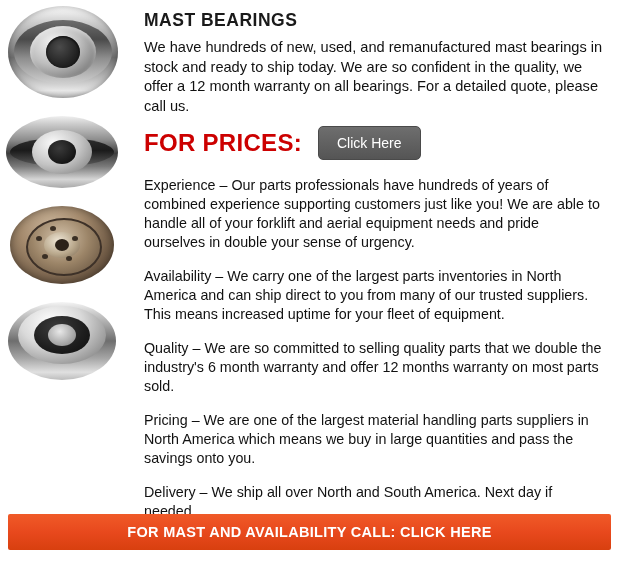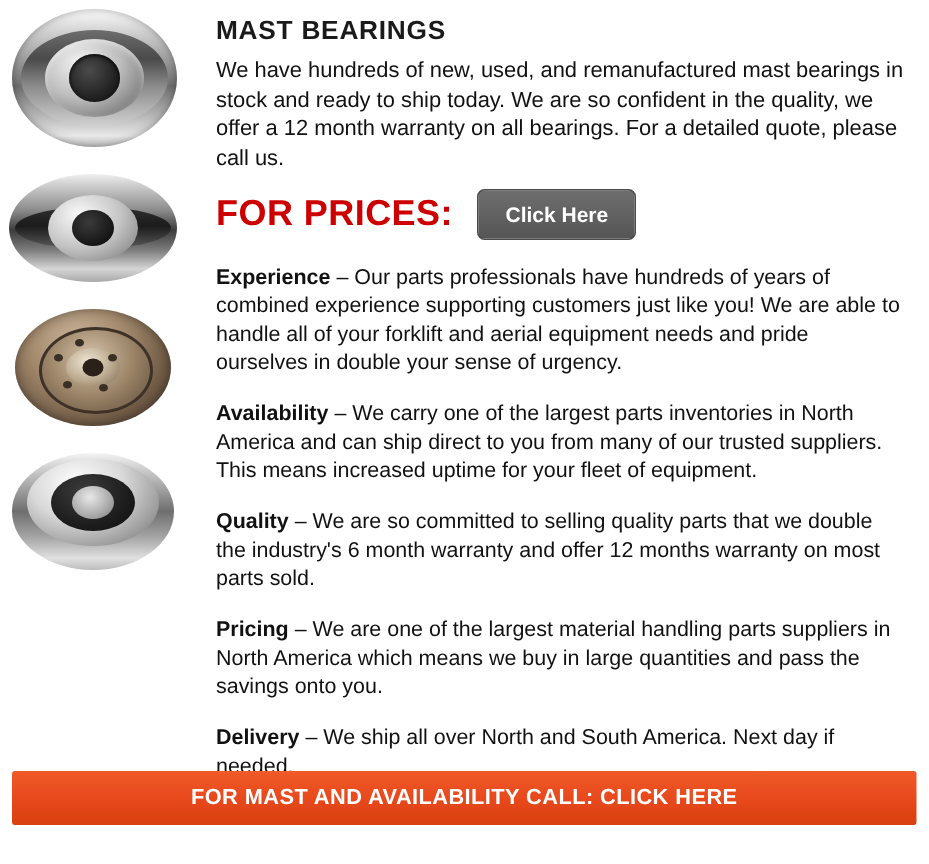--- a/index.html
+++ b/index.html
@@ -214,34 +214,34 @@
     letter-spacing: 0.3px;
     margin-right: 16px;
     white-space: nowrap;
   }
   .click-here-btn {
     display: inline-block;
     background: #5f5f5f;
     background: linear-gradient(180deg,#6e6e6e 0%,#555555 100%);
     color: #ffffff;
     font-size: 14px;
-    font-weight: bold;
+    font-weight: normal;
     padding: 8px 18px;
     border-radius: 5px;
     cursor: pointer;
     border: 1px solid #4a4a4a;
   }
   .feature {
     font-size: 14.3px;
     line-height: 1.33;
     margin: 0 0 15px 0;
     color: #111;
   }
   .feature b {
-    font-weight: bold;
+    font-weight: normal;
   }
   
   .footer-bar {
     position: absolute;
     left: 8px;
     bottom: 10px;
     width: 603px;
     height: 36px;
     background: linear-gradient(180deg,#f05a28 0%,#e8491d 50%,#d8400f 100%);
     border-radius: 2px;

